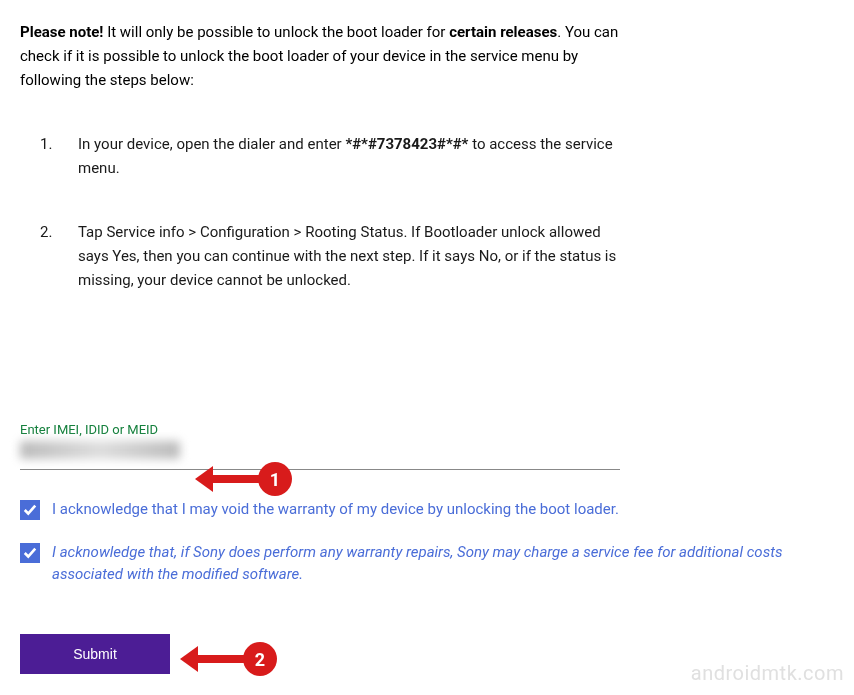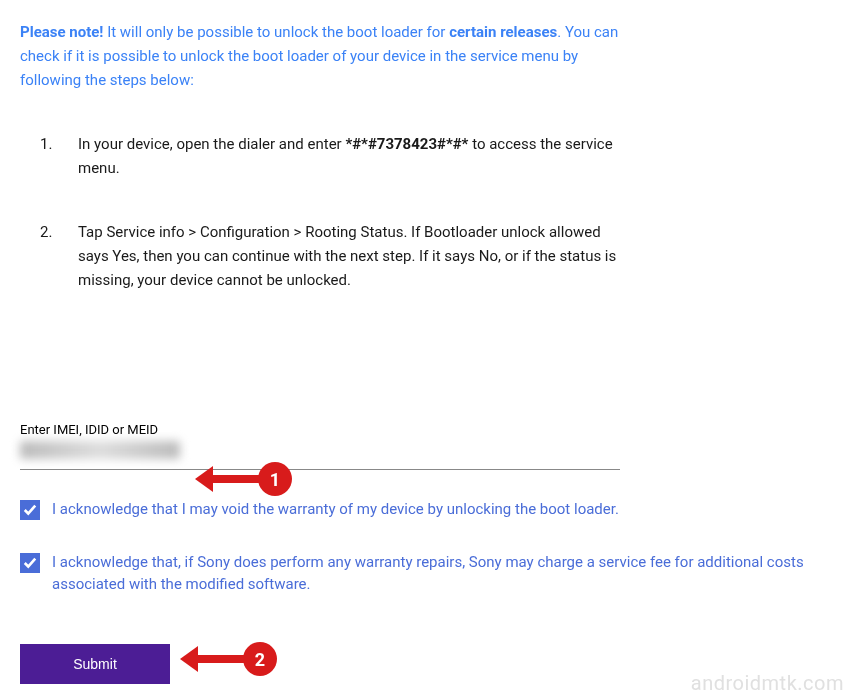--- a/index.html
+++ b/index.html
@@ -11,21 +11,21 @@
       font-family: -apple-system, BlinkMacSystemFont, "Segoe UI", Roboto, Arial, sans-serif;
       background: #ffffff;
       width: 854px;
       height: 695px;
       position: relative;
       padding: 20px;
     }
     .notice {
       font-size: 15px;
       line-height: 1.6;
-      color: #3b82f6;
+      color: #000000;
       margin-bottom: 28px;
       max-width: 620px;
     }
     .notice strong {
       font-weight: bold;
     }
     ol.steps {
       list-style: none;
       counter-reset: step;
       margin-left: 20px;
@@ -47,21 +47,21 @@
       left: 0;
       top: 0;
       font-size: 15px;
       color: #1a1a1a;
     }
     .form-section {
       margin-top: 130px;
     }
     .input-label {
       font-size: 13px;
-      color: #000000;
+      color: #15803d;
       margin-bottom: 4px;
       display: block;
     }
     .input-wrapper {
       position: relative;
       width: 600px;
       border-bottom: 1px solid #888;
       padding-bottom: 6px;
     }
     .imei-blur {
@@ -72,21 +72,22 @@
       filter: blur(5px);
       border-radius: 2px;
     }
     .checkbox-row {
       display: flex;
       align-items: flex-start;
       margin-top: 28px;
       gap: 12px;
     }
     .checkbox-row + .checkbox-row {
-      margin-top: 30px;
+      margin-top: 20px;
+      font-style: italic;
     }
     .checkbox {
       width: 20px;
       height: 20px;
       background: #4a6dd8;
       display: flex;
       align-items: center;
       justify-content: center;
       flex-shrink: 0;
       cursor: pointer;
@@ -146,21 +147,21 @@
       display: flex;
       align-items: center;
       justify-content: center;
       color: white;
       font-weight: bold;
       font-size: 18px;
     }
     .watermark {
       position: absolute;
       right: 10px;
-      bottom: 0;
+      bottom: 10px;
       font-size: 20px;
       color: #e0e0e0;
       font-weight: 400;
       letter-spacing: 0.5px;
     }
   </style>
 </head>
 <body>
 
 <div class="notice">

